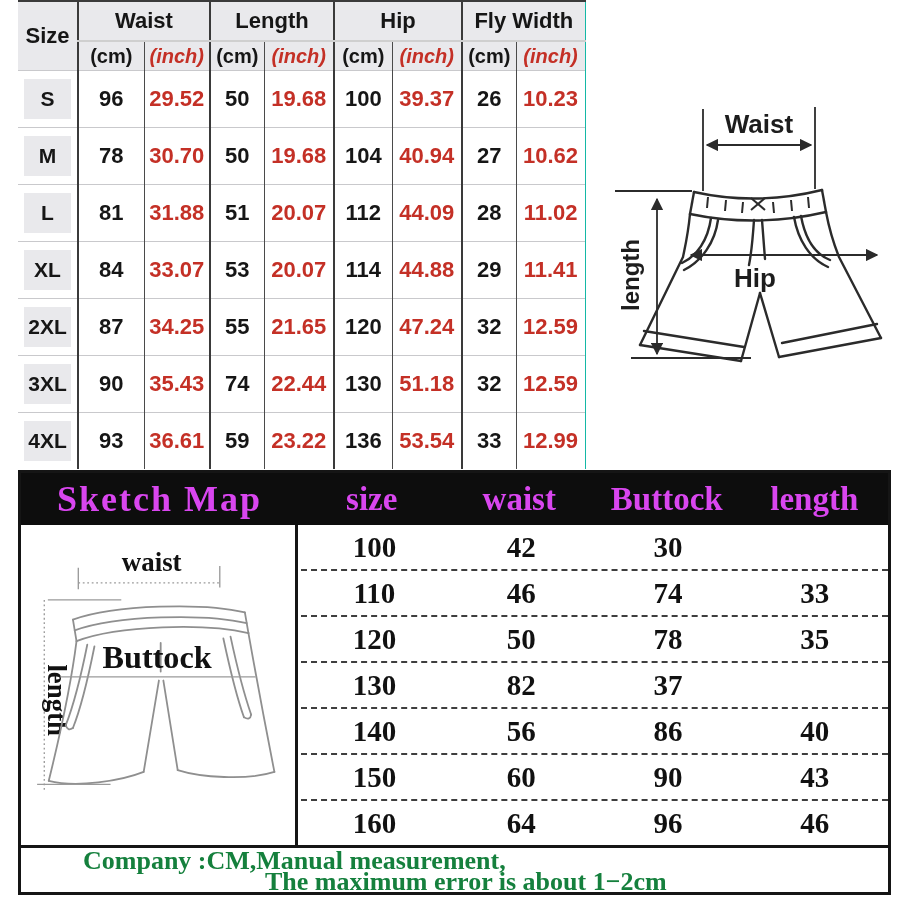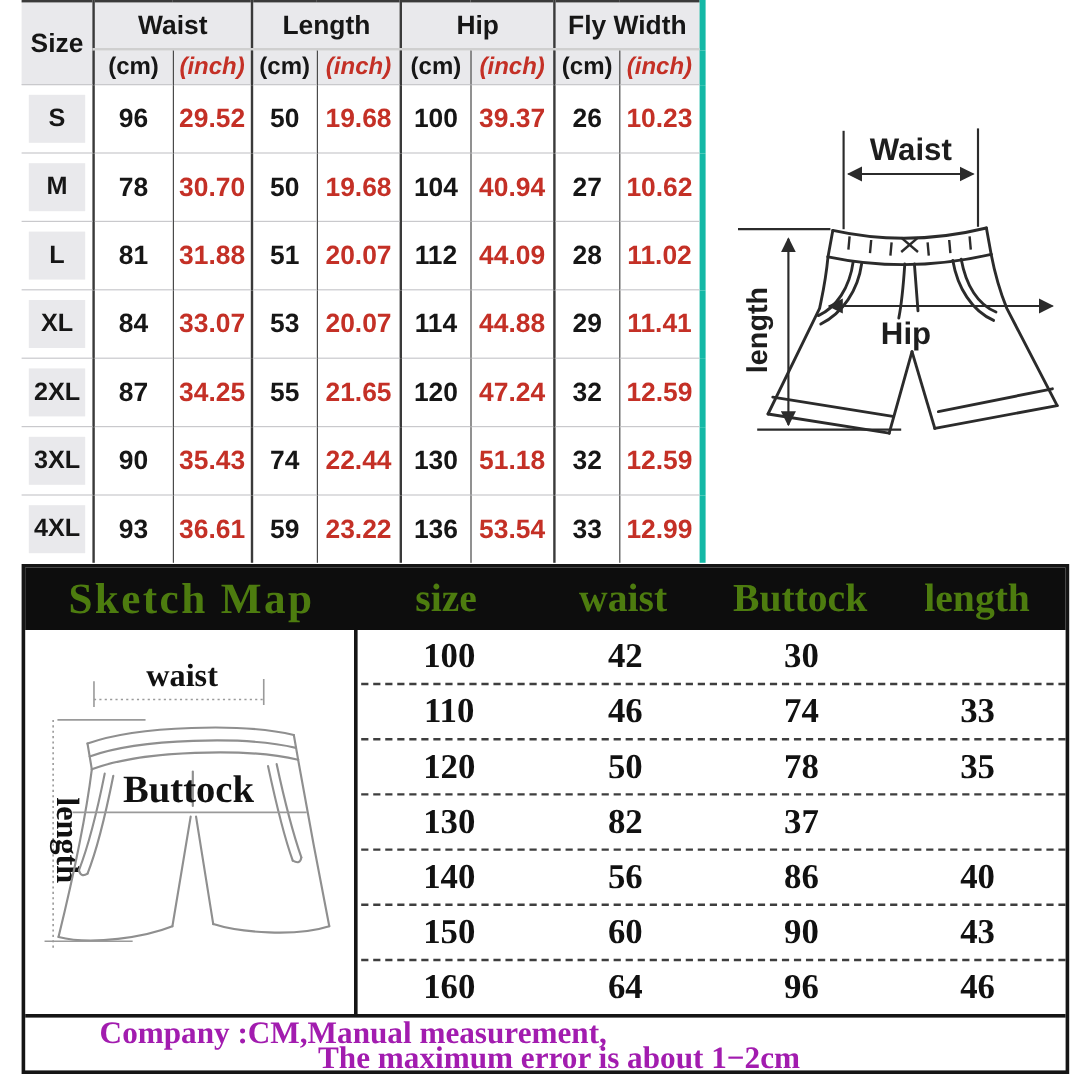--- a/index.html
+++ b/index.html
@@ -25,42 +25,42 @@
   .top-table .corner{
     background:var(--header-gray,#e9e9ec);font-size:22px;
     border-bottom:1.5px solid var(--row-line,#c9c9cc);
   }
   .top-table .uh{background:var(--header-gray,#e9e9ec);height:28px;font-size:20px;margin-top:28px;}
   .top-table .uh.in{color:var(--inch-red,#c43026);font-style:italic;}
   .top-table tr.data td{height:56px;font-size:22px;border-top:1.5px solid var(--row-line,#c9c9cc);}
   .top-table td.c-in{color:var(--inch-red,#c43026);}
   .bl{border-left:2px solid var(--grid-dark,#2e2e2e);}
   .bl2{border-left:1.5px solid #4a4a4a;}
-  .br{border-right:5px solid #14b8a6;}
+  .br{border-right:1px solid #14b8a6;}
   .chip{
     display:flex;align-items:center;justify-content:center;
     height:40px;margin:0 6px;background:var(--header-gray,#e9e9ec);
     font-size:21px;font-weight:700;
   }
   
   .top-sketch{position:absolute;left:595px;top:95px;width:305px;height:300px;}
   .ts-line{stroke:#2b2b2b;stroke-width:1.8;fill:none;}
   .ts-garment{stroke:#2b2b2b;stroke-width:2.4;fill:none;stroke-linejoin:round;stroke-linecap:round;}
   .ts-tick{stroke:#2b2b2b;stroke-width:2;fill:none;}
   .ts-text{font-family:"Liberation Sans","DejaVu Sans",sans-serif;font-size:26px;font-weight:700;fill:#1d1d1d;}
   .ts-text-sm{font-family:"Liberation Sans","DejaVu Sans",sans-serif;font-size:24px;font-weight:700;fill:#1d1d1d;}
   
   .bottom-box{
     position:absolute;left:18px;top:470px;width:873px;height:425px;
     border:3px solid #151515;box-sizing:border-box;
     font-family:"Liberation Serif","DejaVu Serif",serif;
   }
   .bb-header{
     position:absolute;left:0;top:0;right:0;height:52px;
-    background:var(--panel-black,#0d0d0d);color:#4d7c0f;
+    background:var(--panel-black,#0d0d0d);color:#d946ef;
     display:flex;align-items:center;
   }
   .bb-title{width:277px;text-align:center;font-size:36px;font-weight:700;letter-spacing:2px;}
   .bb-cols{flex:1;display:grid;grid-template-columns:repeat(4,1fr);}
   .bb-cols span{text-align:center;font-size:33px;font-weight:700;}
   .bb-sketch{
     position:absolute;left:0;top:52px;width:277px;height:320px;
     border-right:3px solid #151515;box-sizing:border-box;
   }
   .bs-garment{stroke:var(--sketch-gray,#8f8f8f);stroke-width:2;fill:none;stroke-linecap:round;}
@@ -70,21 +70,21 @@
   .bb-table{
     position:absolute;left:280px;top:52px;width:587px;height:320px;
     display:flex;flex-direction:column;
   }
   .bb-row{flex:1;display:grid;grid-template-columns:repeat(4,1fr);align-items:center;}
   .bb-row:not(:last-child){border-bottom:2px dashed #3e3e3e;}
   .bb-row span{text-align:center;font-size:29px;font-weight:700;color:#111111;}
   .bb-footer{
     position:absolute;left:0;right:0;bottom:0;height:47px;box-sizing:border-box;
     border-top:3px solid #151515;padding-top:2px;
-    font-size:26px;font-weight:700;color:#a21caf;line-height:21px;
+    font-size:26px;font-weight:700;color:#15803d;line-height:21px;
   }
   .note1{margin-left:62px;}
   .note2{margin-left:244px;}
 </style>
 </head>
 <body>
 
 <table class="top-table">
   <colgroup>
     <col style="width:60px">

